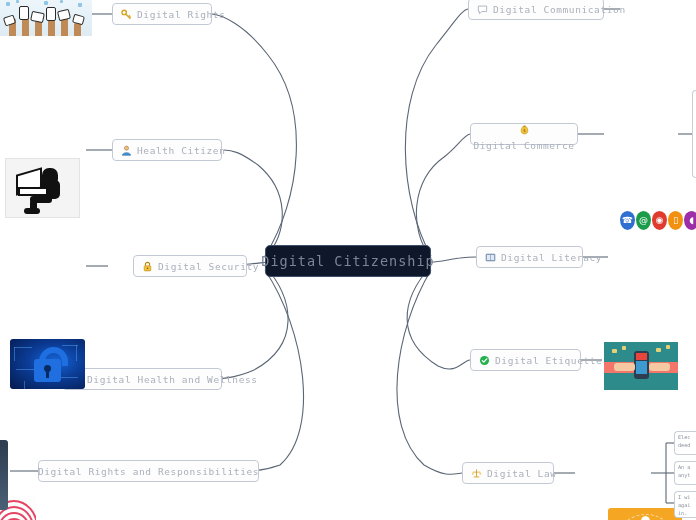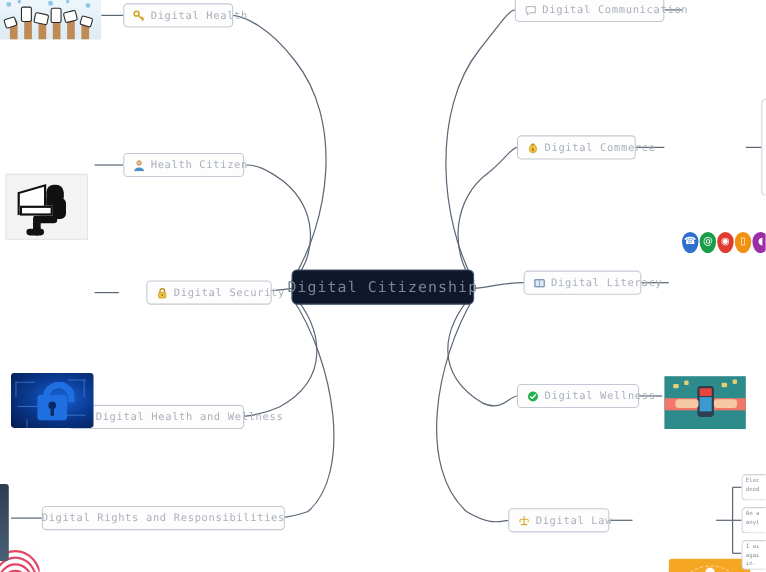--- a/index.html
+++ b/index.html
@@ -158,21 +158,21 @@
 
   <div class="central" style="left:265px;top:245px;width:166px;height:32px;">
     <span>Digital Citizenship</span>
   </div>
 
   <div class="node" style="left:112px;top:3px;width:100px;height:22px;">
     <svg class="ico" viewBox="0 0 16 16">
       <circle cx="4.6" cy="5" r="3.2" fill="none" stroke="#d6a321" stroke-width="2"></circle>
       <path d="M6.8 7.2 L13 13.4 M10.8 11.2 L12.4 9.6 M12.4 12.9 L13.6 11.7" stroke="#d6a321" stroke-width="1.9" fill="none" stroke-linecap="round"></path>
     </svg>
-    <span class="lbl">Digital Health</span>
+    <span class="lbl">Digital Rights</span>
   </div>
 
   <div class="node" style="left:112px;top:139px;width:110px;height:22px;">
     <svg class="ico" viewBox="0 0 16 16">
       <circle cx="8" cy="4.6" r="3" fill="#f0bf7f" stroke="#9a6f3a" stroke-width=".8"></circle>
       <path d="M2 15 C2 9.8 14 9.8 14 15 Z" fill="#3f91d6" stroke="#2b6ba6" stroke-width=".8"></path>
     </svg>
     <span class="lbl">Health Citizen</span>
   </div>
 
@@ -197,21 +197,21 @@
     <span class="lbl">Digital Rights and Responsibilities</span>
   </div>
 
   <div class="node" style="left:468px;top:-2px;width:136px;height:22px;">
     <svg class="ico" viewBox="0 0 16 16">
       <path d="M2 3 h12 v8 H7 l-3.4 3 V11 H2 Z" fill="#fff" stroke="#9aa3ae" stroke-width="1.1"></path>
     </svg>
     <span class="lbl">Digital Communication</span>
   </div>
 
-  <div class="node" style="left:470px;top:123px;width:108px;height:22px;">
+  <div class="node" style="left:470px;top:123px;width:108px;height:22px;flex-direction:column;">
     <svg class="ico" viewBox="0 0 16 16">
       <path d="M5.5 4 h5 l-1.4 -2 h-2.2 Z" fill="#b8860b"></path>
       <path d="M5.5 4 C2 7 2 14.5 8 14.5 C14 14.5 14 7 10.5 4 Z" fill="#f2c13d" stroke="#b8860b" stroke-width=".7"></path>
       <text x="8" y="12" font-size="6" text-anchor="middle" fill="#7a5600" font-family="DejaVu Sans">$</text>
     </svg>
     <span class="lbl">Digital Commerce</span>
   </div>
 
   <div class="node" style="left:476px;top:246px;width:107px;height:22px;">
     <svg class="ico" viewBox="0 0 16 16">
@@ -220,21 +220,21 @@
       <rect x="8.6" y="4.3" width="4.6" height="7.4" fill="#dfe8f3"></rect>
     </svg>
     <span class="lbl">Digital Literacy</span>
   </div>
 
   <div class="node" style="left:470px;top:349px;width:111px;height:22px;">
     <svg class="ico" viewBox="0 0 16 16">
       <circle cx="8" cy="8" r="6.6" fill="#22b24c"></circle>
       <path d="M4.8 8.2 L7 10.4 L11.3 5.6" fill="none" stroke="#fff" stroke-width="1.9" stroke-linecap="round" stroke-linejoin="round"></path>
     </svg>
-    <span class="lbl">Digital Wellness</span>
+    <span class="lbl">Digital Etiquette</span>
   </div>
 
   <div class="node" style="left:462px;top:462px;width:92px;height:22px;">
     <svg class="ico" viewBox="0 0 16 16">
       <path d="M8 2 V13 M4 13 h8" stroke="#d8a32a" stroke-width="1.4" fill="none"></path>
       <path d="M2.5 6 h11" stroke="#d8a32a" stroke-width="1.2"></path>
       <path d="M1 9.6 L2.5 6 L4 9.6 Z M12 9.6 L13.5 6 L15 9.6 Z" fill="#f2c13d"></path>
     </svg>
     <span class="lbl">Digital Law</span>
   </div>

